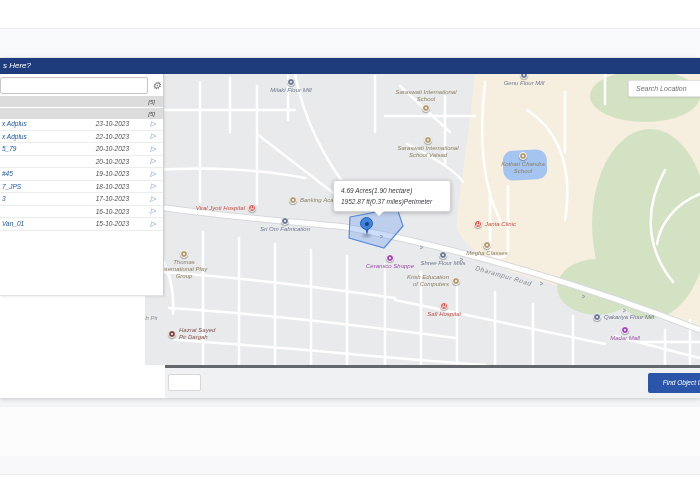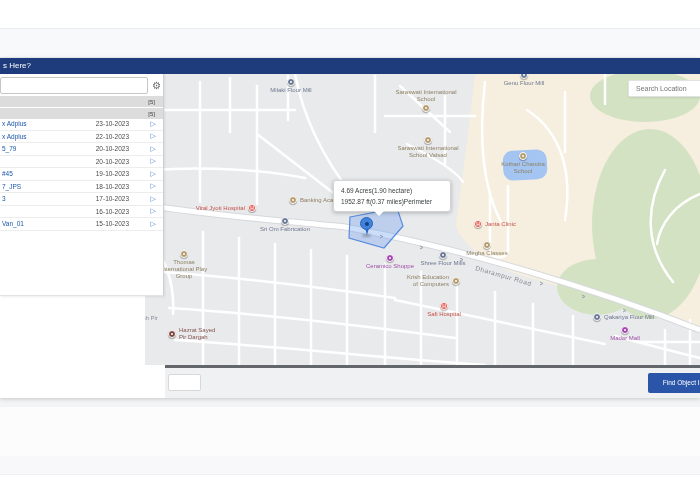--- a/index.html
+++ b/index.html
@@ -12,21 +12,21 @@
                  border-bottom:1px solid rgba(0,0,0,.04);}
   .ghost-sq{position:absolute;top:45px;width:8px;height:8px;background:rgba(120,130,150,.16);border-radius:1px;}
   .ghost-pill{position:absolute;left:410px;top:43px;width:48px;height:11px;background:rgba(70,100,170,.18);border-radius:5px;}
   .ghost-box-r{position:absolute;left:685px;top:43px;width:13px;height:11px;background:rgba(120,130,150,.15);border-radius:2px;}
   .ghost-b1{position:absolute;left:0;top:398px;width:700px;height:9px;background:#f3f4f6;border-bottom:1px solid #e3e4e8;}
   .ghost-b2{position:absolute;left:0;top:407px;width:700px;height:49px;background:#fcfcfd;border-bottom:1px solid #ececf0;}
   .ghost-b3{position:absolute;left:0;top:456px;width:700px;height:18px;background:#f8f8fa;border-bottom:1px solid #f0f0f3;}
 
   
   .window{position:absolute;left:0;top:58px;width:700px;height:340px;background:#fff;
-          box-shadow:0 1px 4px rgba(0,0,0,.18);}
+          box-shadow:0 1px 4px rgba(0,0,0,.18);font-style:italic;}
   .win-header{position:absolute;left:0;top:0;width:700px;height:16px;background:#1e3c7c;}
   .win-title{position:absolute;left:3px;top:2px;font-size:8px;color:#ffffff;line-height:12px;}
 
   
   .map-area{position:absolute;left:145px;top:16px;width:555px;height:292px;overflow:hidden;background:#e9eaec;}
   .map-svg{position:absolute;left:0;top:0;}
   .search-location{position:absolute;left:483px;top:6px;width:95px;height:17px;background:#fff;
                    border:1px solid #e2e2e2;border-radius:2px;box-shadow:0 1px 2px rgba(0,0,0,.08);
                    font-size:7px;color:#757575;line-height:16px;padding-left:7px;box-sizing:border-box;}
 

